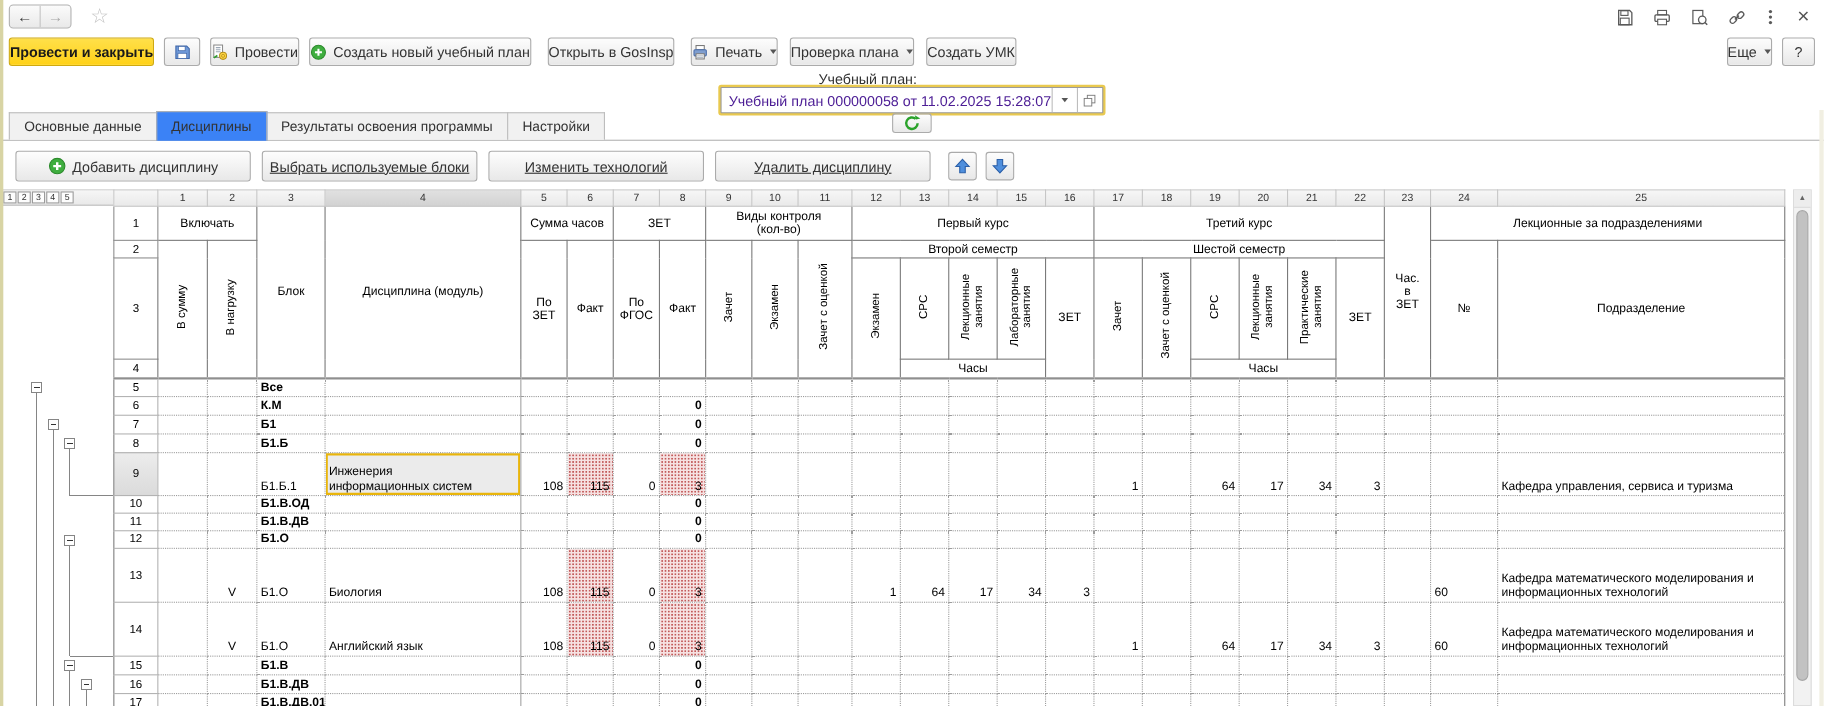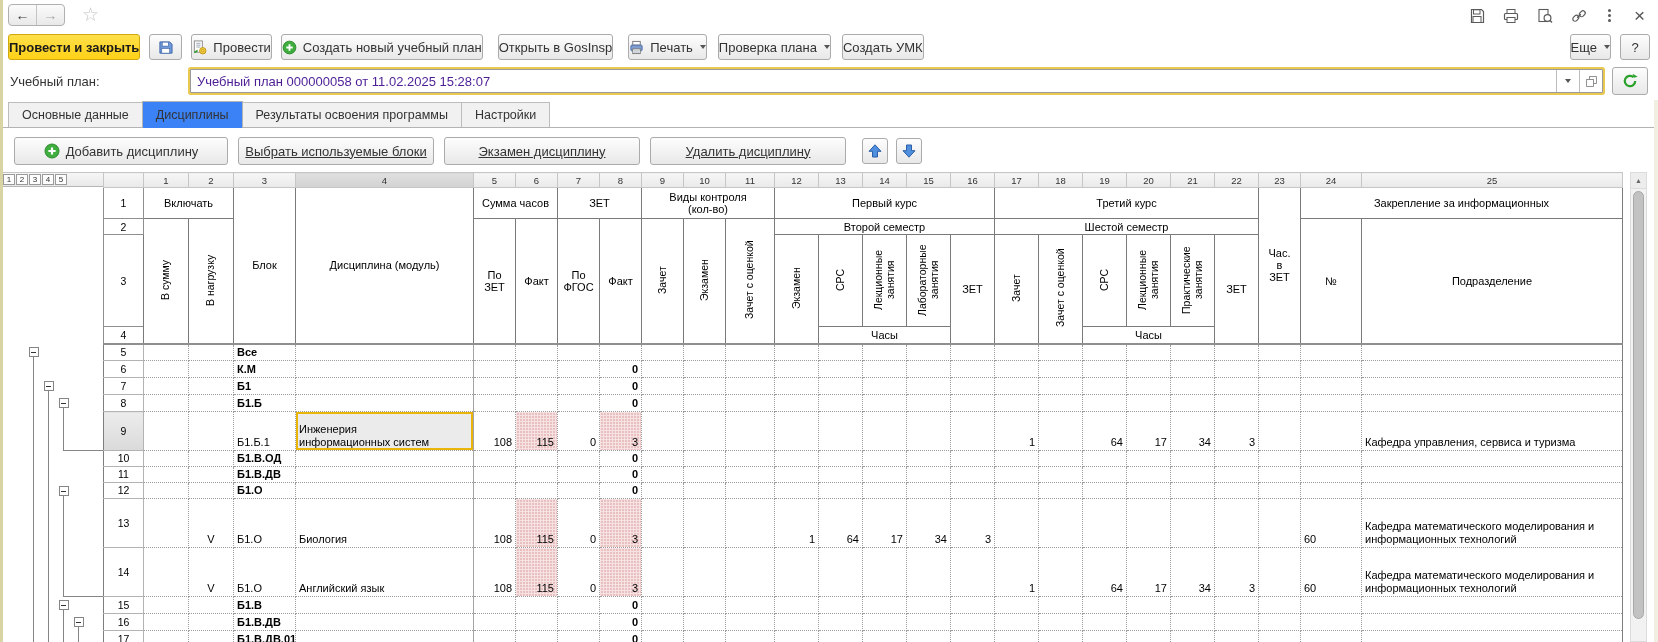--- a/index.html
+++ b/index.html
@@ -29,21 +29,21 @@
   .btn{height:26px;display:inline-flex;align-items:center;justify-content:center;padding:0 0;
        border:1px solid #ababab;border-radius:3px;background:linear-gradient(#fdfdfd,#e8e8e8);
        font-size:13px;color:#333;white-space:nowrap;cursor:pointer;box-sizing:border-box;}
   .btn .ic{margin-right:6px;display:flex;align-items:center;}
   .btn-primary{background:linear-gradient(#ffe04a,#ffd117);border-color:#cfa90e;font-weight:bold;color:#1a1a1a;}
   .car{width:0;height:0;border-left:3.5px solid transparent;border-right:3.5px solid transparent;
        border-top:4.5px solid #555;margin-left:7px;display:inline-block;}
   .tool-right{position:absolute;right:8px;top:3px;display:flex;}
 
   
-  .fieldrow{position:absolute;left:0;top:64px;width:1658px;height:34px;display:flex;align-items:center;}
+  .fieldrow{position:absolute;left:0;top:64px;width:1658px;height:34px;display:flex;align-items:center;flex-direction:column;}
   .f-label{width:190px;padding-left:10px;font-size:13px;color:#333;box-sizing:border-box;}
   .inp{flex:1;height:24px;border:1px solid #9b9b9b;box-shadow:0 0 0 2px #e9c94f;border-radius:1px;
        background:#fff;display:flex;align-items:center;box-sizing:border-box;}
   .inp-val{flex:1;padding-left:6px;font-size:13px;color:#4c1d95;white-space:nowrap;overflow:hidden;}
   .inp-btn{width:22px;height:22px;display:flex;align-items:center;justify-content:center;
            border-left:1px solid #bdbdbd;cursor:pointer;}
   .refresh{width:34px;height:26px;margin:0 10px 0 9px;display:flex;align-items:center;justify-content:center;
            border:1px solid #ababab;border-radius:3px;background:linear-gradient(#fdfdfd,#e8e8e8);cursor:pointer;}
 
   
@@ -260,21 +260,21 @@
   <button class="btn cmdbtn">
     <span class="ic">
       <svg width="16" height="16" viewBox="0 0 16 16">
           <circle cx="8" cy="8" r="7" fill="#3fae3f" stroke="#2c8a2c"></circle>
           <path d="M8 4.4v7.2M4.4 8h7.2" stroke="#fff" stroke-width="2.2"></path>
         </svg>
     </span>
     <span>Добавить дисциплину</span>
   </button>
   <button class="btn cmdbtn cmdbtn2">Выбрать используемые блоки</button>
-  <button class="btn cmdbtn cmdbtn2">Экзамен дисциплину</button>
+  <button class="btn cmdbtn cmdbtn2">Изменить технологий</button>
   <button class="btn cmdbtn cmdbtn2">Удалить дисциплину</button>
   <div style="width:6px"></div>
   <button class="btn arrbtn">
     <svg width="16" height="16" viewBox="0 0 16 16">
         <path d="M8 1.8L14 8.3H10.5V14H5.5V8.3H2z" fill="#4f8fdd" stroke="#2b5fa8"></path>
       </svg>
   </button>
   <button class="btn arrbtn">
     <svg width="16" height="16" viewBox="0 0 16 16">
         <path d="M8 14.2L2 7.7H5.5V2H10.5V7.7H14z" fill="#4f8fdd" stroke="#2b5fa8"></path>
@@ -391,21 +391,21 @@
           <th rowspan="4">Дисциплина (модуль)</th>
           <th colspan="2">Сумма часов</th>
           <th colspan="2">ЗЕТ</th>
           <th colspan="3">Виды контроля
 (кол-во)</th>
           <th colspan="5">Первый курс</th>
           <th colspan="6">Третий курс</th>
           <th rowspan="4">Час.
 в
 ЗЕТ</th>
-          <th colspan="2">Закрепление за информационных</th>
+          <th colspan="2">Лекционные за подразделениями</th>
         </tr>
         <tr style="height:16px">
           <th class="rn">2</th>
           <th rowspan="3"><span class="vtext vh118">В сумму</span></th>
           <th rowspan="3"><span class="vtext vh118">В нагрузку</span></th>
           <th rowspan="3">По
 ЗЕТ</th>
           <th rowspan="3">Факт</th>
           <th rowspan="3">По
 ФГОС</th>

